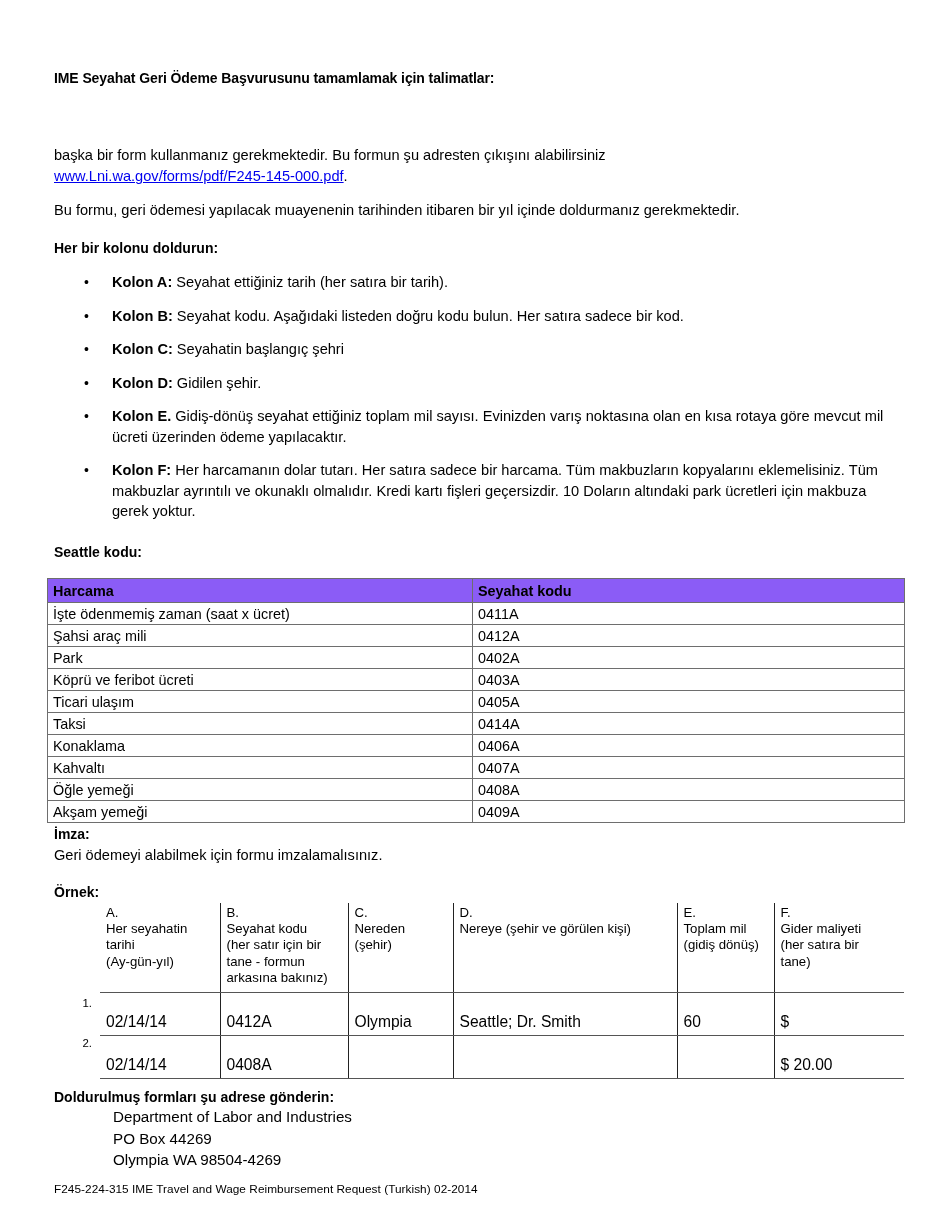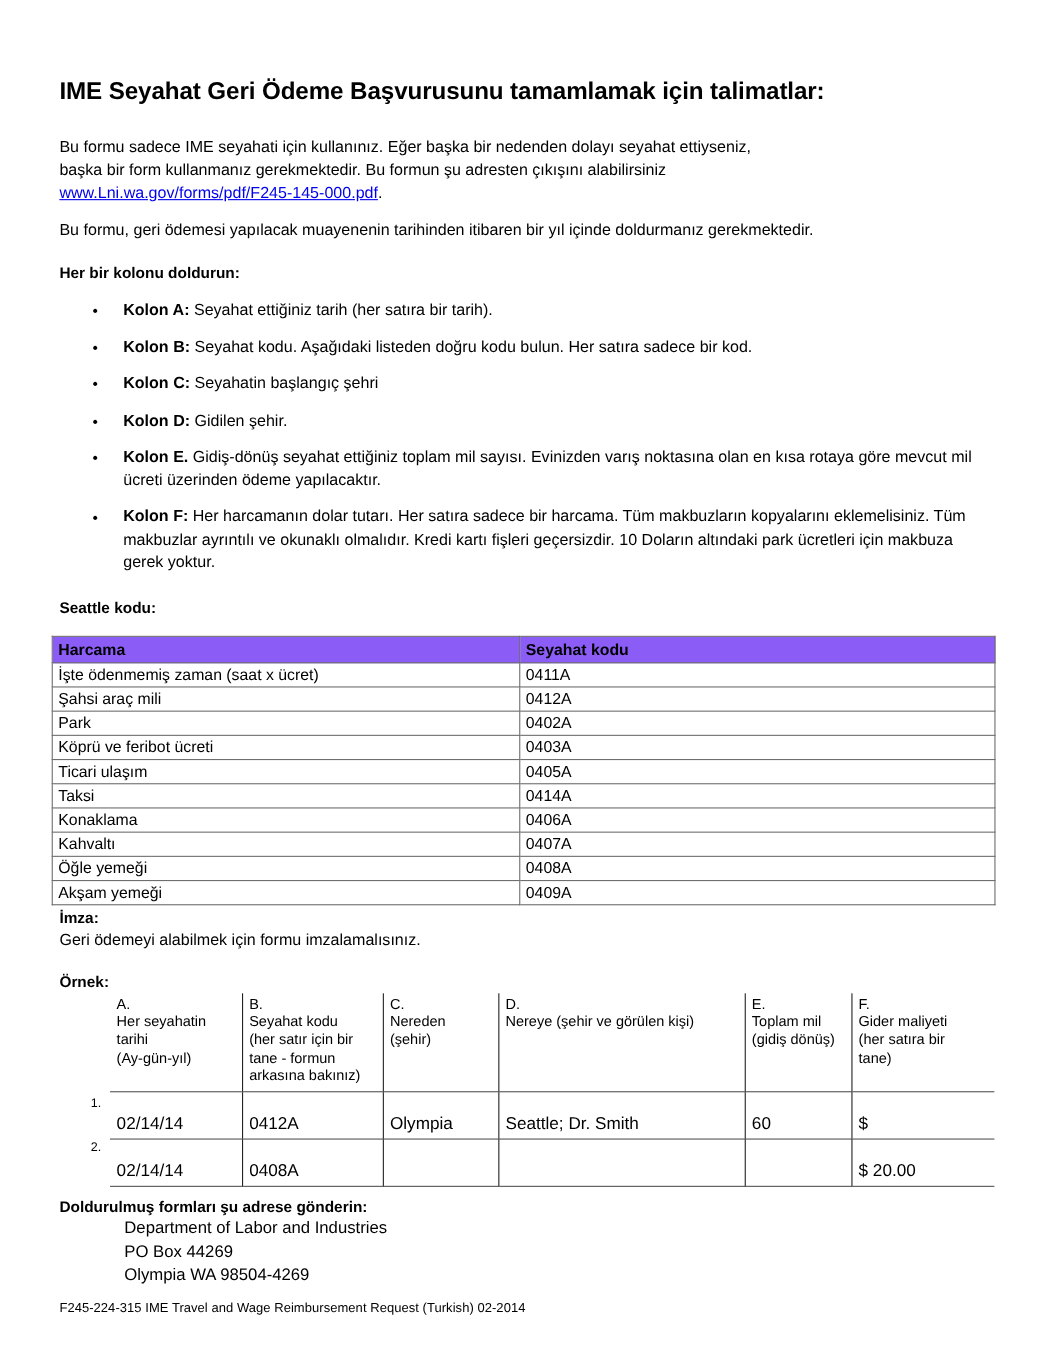--- a/index.html
+++ b/index.html
@@ -22,21 +22,21 @@
     height: 1230px;
     overflow: hidden;
   }
 
   
   .doc-title {
     position: absolute;
     left: 54px;
     top: 70px;
     width: 850px;
-    font-size: 22px;
+    font-size: 14px;
     font-weight: bold;
     letter-spacing: -0.1px;
     line-height: 1.2;
   }
 
   
   .intro-para {
     position: absolute;
     left: 54px;
     top: 124px;
@@ -213,21 +213,21 @@
   }
 </style>
 </head>
 <body>
 
 <div class="page">
 
   <div class="doc-title">IME Seyahat Geri Ödeme Başvurusunu tamamlamak için talimatlar:</div>
 
   <div class="intro-para">
-    <span>Bu formu sadece IME seyahati için kullanınız. Eğer başka bir nedenden dolayı seyahat ettiyseniz,</span><br>
+    <br>
     <span>başka bir form kullanmanız gerekmektedir. Bu formun şu adresten çıkışını alabilirsiniz</span><br>
     <a class="link" href="#">www.Lni.wa.gov/forms/pdf/F245-145-000.pdf</a><span>.</span>
   </div>
 
   <div class="deadline-para">Bu formu, geri ödemesi yapılacak muayenenin tarihinden itibaren bir yıl içinde doldurmanız gerekmektedir.</div>
 
   <div class="section-heading" id="heading-columns">Her bir kolonu doldurun:</div>
 
   <ul class="bullet-list">
     <li class="bullet-item">

